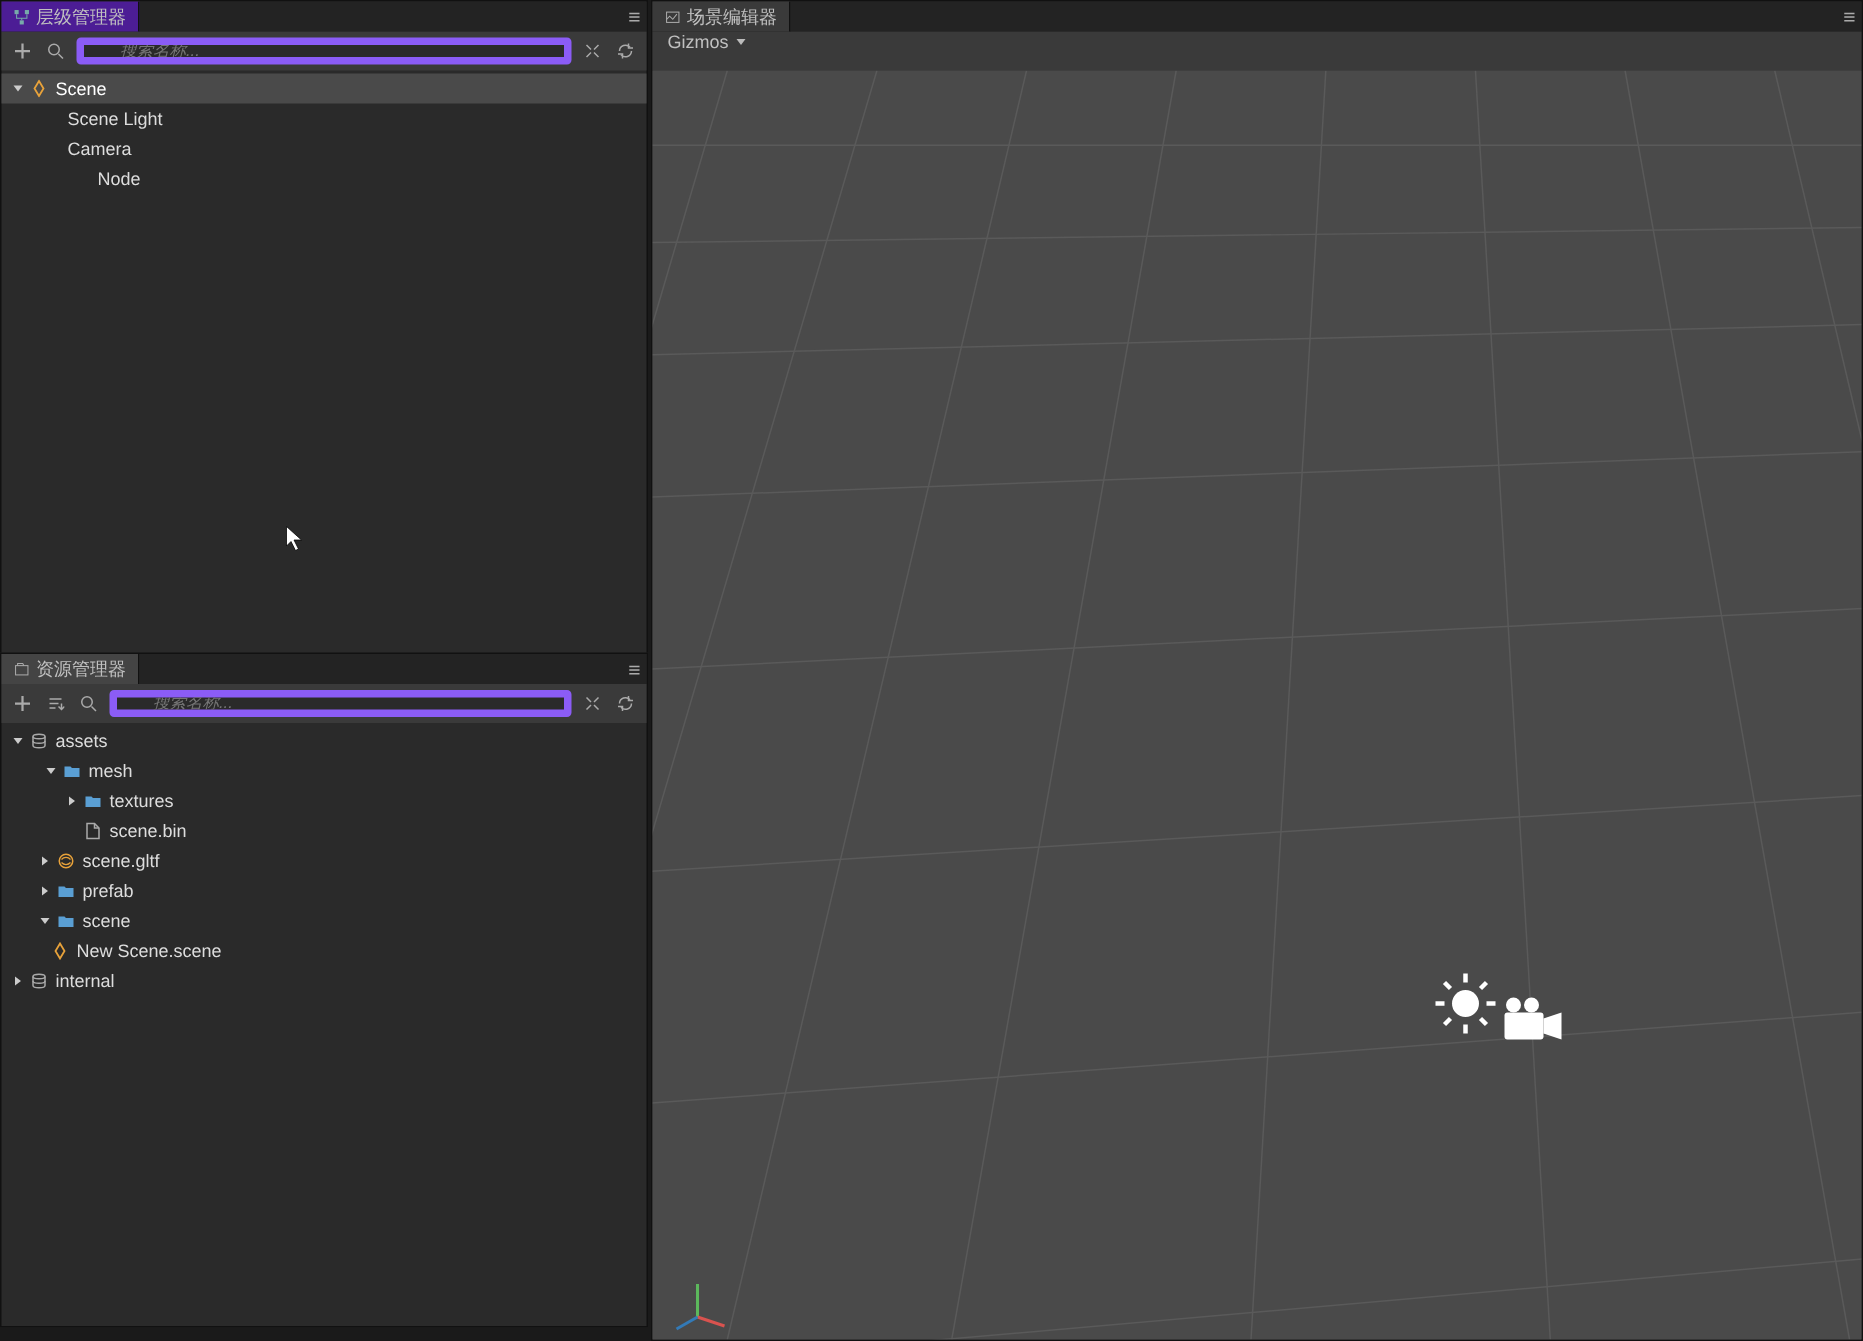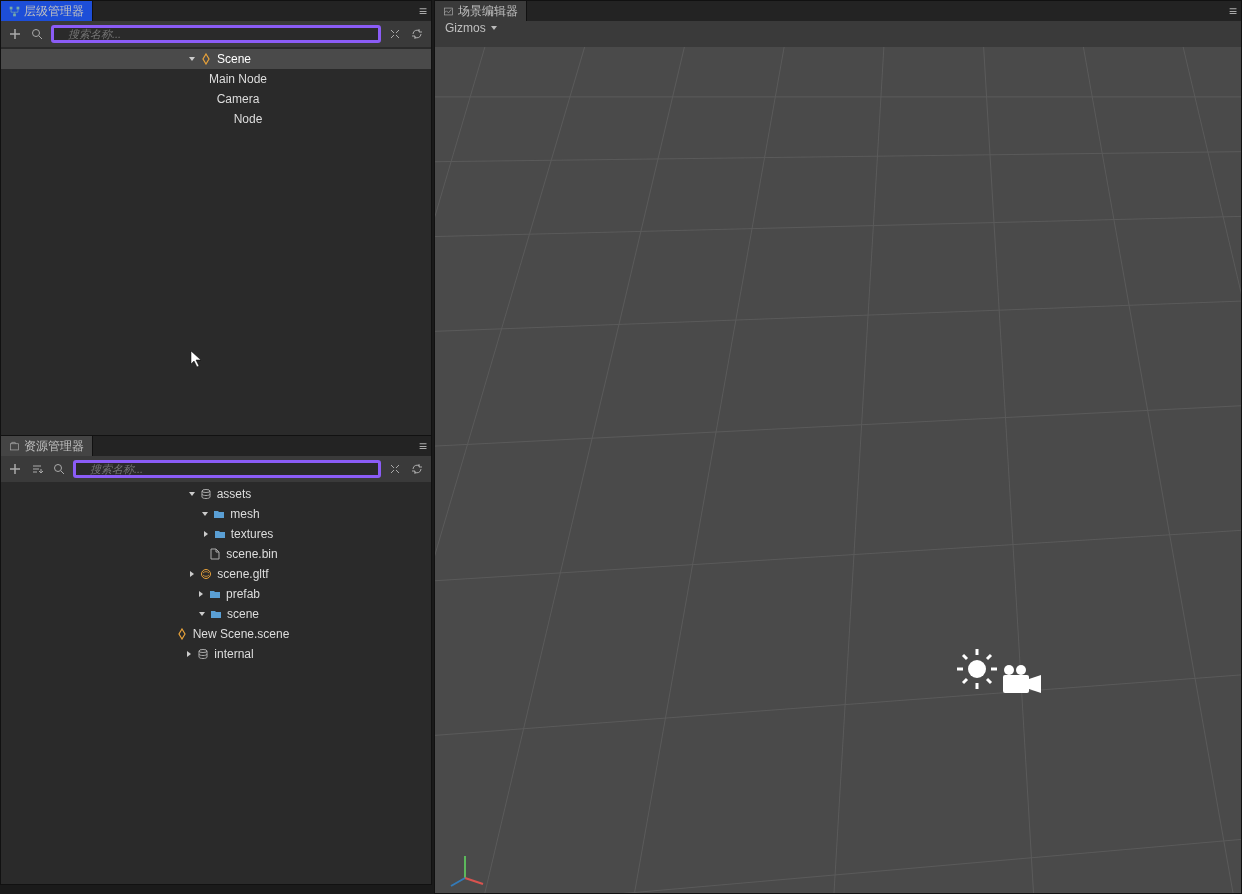--- a/index.html
+++ b/index.html
@@ -1,27 +1,27 @@
 <!DOCTYPE html>
 <html><head>
 <meta charset="utf-8">
 <style>
 *{margin:0;padding:0;box-sizing:border-box;font-family:Arial,"Microsoft YaHei",sans-serif;font-size:12px;color:#c0c0c0;}
 body{background:#1a1a1a;width:1242px;height:894px;overflow:hidden;position:relative;}
 .panel{position:absolute;background:#2a2a2a;border:1px solid #111;}
 .tab-bar{height:20px;background:#232323;display:flex;align-items:center;position:relative;}
 .tab{height:20px;display:flex;align-items:center;padding:0 8px;background:#444;border-right:1px solid #111;font-size:11px;}
-.tab.active{background:#1d4ed8;}
+.tab.active{background:#4c1d95;}
 .tab-icon{margin-right:4px;width:11px;height:11px;display:inline-flex;align-items:center;justify-content:center;}
 .menu-icon{position:absolute;right:4px;top:0;height:20px;display:flex;align-items:center;cursor:pointer;font-size:14px;color:#aaa;}
 .toolbar{height:26px;background:#3a3a3a;display:flex;align-items:center;padding:0 6px;gap:6px;}
 .toolbar .btn{width:16px;height:16px;display:flex;align-items:center;justify-content:center;cursor:pointer;color:#aaa;}
-.search-input{flex:1;height:18px;background:#2a2a2a;border:3px solid #8b5cf6;border-radius:3px;padding:0 14px;color:#888;font-style:italic;font-size:11px;outline:none;}
+.search-input{flex:1;height:18px;background:#2a2a2a;border:5px solid #8b5cf6;border-radius:3px;padding:0 24px;color:#888;font-style:italic;font-size:11px;outline:none;}
 .tree{padding:2px 0;}
-.tree-item{display:flex;align-items:center;height:20px;padding-left:6px;cursor:pointer;justify-content:center;}
+.tree-item{display:flex;align-items:center;height:20px;padding-left:6px;cursor:pointer;}
 .tree-item.selected{background:#4a4a4a;}
 .arrow{width:10px;height:10px;display:inline-flex;align-items:center;justify-content:center;margin-right:2px;}
 .icon{width:14px;height:14px;margin-right:4px;display:inline-flex;align-items:center;justify-content:center;}
 .folder-icon svg{fill:#e8a23a;}
 .folder-icon.blue svg{fill:#5a9fd4;}
 .label{color:#ddd;font-size:12px;}
 .label.sel{color:#fff;}
 .hierarchy-panel{left:0;top:0;width:432px;height:442px;}
 .assets-panel{left:0;top:435px;width:432px;height:450px;}
 .scene-panel{left:434px;top:0;width:808px;height:894px;}
@@ -83,21 +83,21 @@
           </svg>
         </span>
       <span class="icon">
           <svg width="12" height="12" viewBox="0 0 12 12">
             <path d="M6 1l3 5-3 5-3-5z" fill="none" stroke="#e8a23a" stroke-width="1.2"></path>
           </svg>
         </span>
       <span class="label sel">Scene</span>
     </div>
     <div class="tree-item" style="padding-left:44px">
-      <span class="label">Main Node</span>
+      <span class="label">Scene Light</span>
     </div>
     <div class="tree-item" style="padding-left:44px">
       <span class="label">Camera</span>
     </div>
     <div class="tree-item" style="padding-left:64px">
       <span class="label">Node</span>
     </div>
   </div>
 </div>
 

